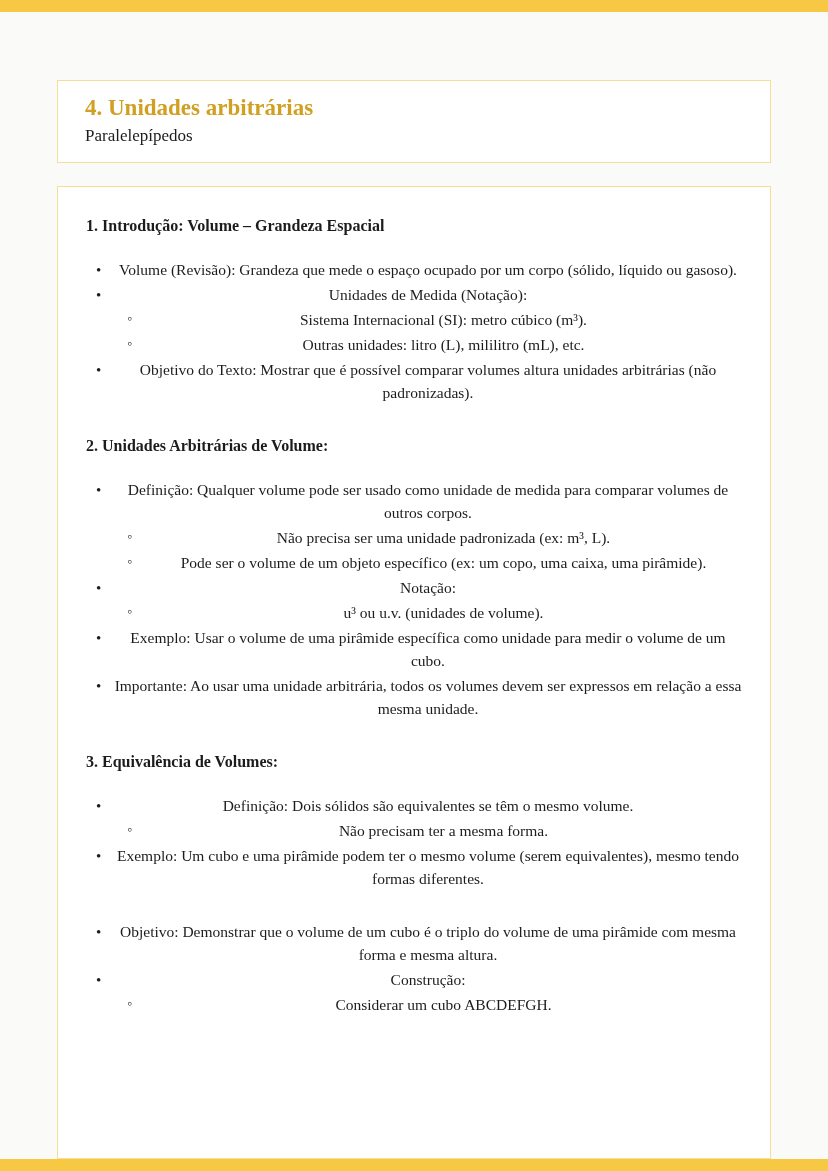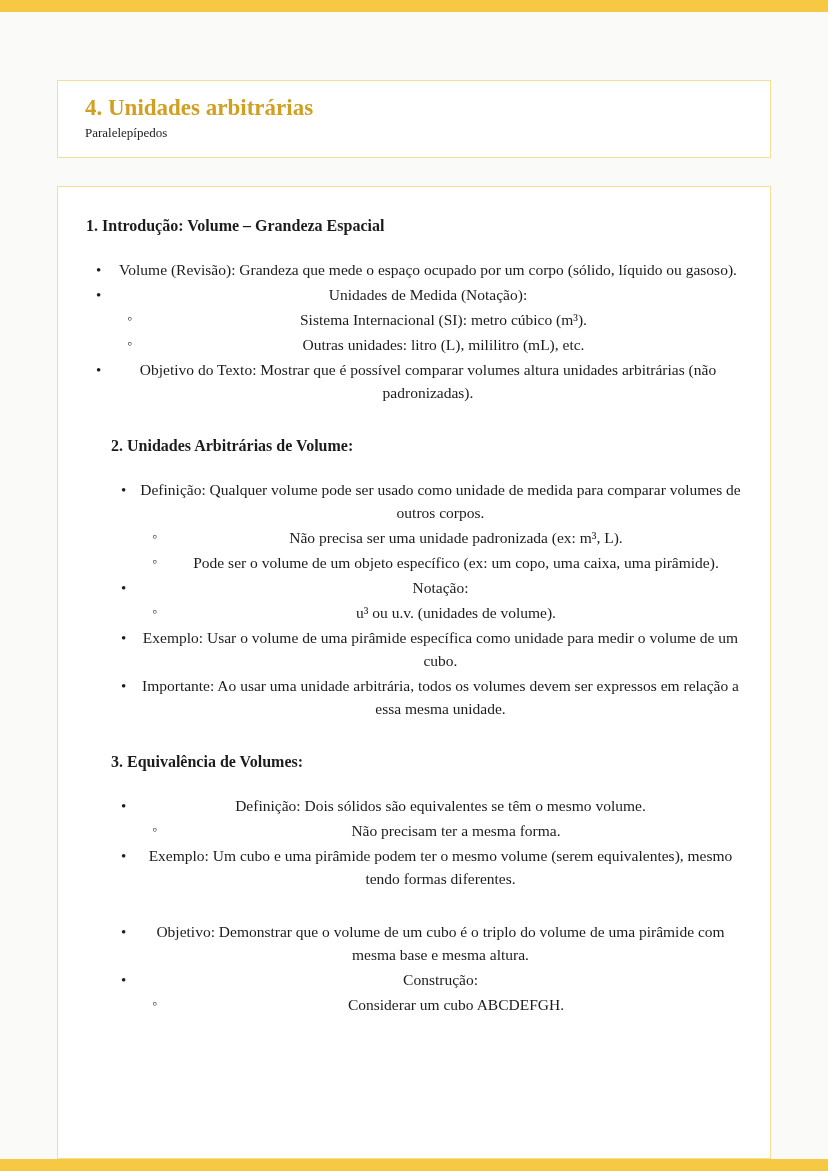--- a/index.html
+++ b/index.html
@@ -35,37 +35,37 @@
     border: 1px solid var(--border-color);
     padding: 13px 18px 15px 27px;
   }
   .page-title {
     font-size: 23px;
     font-weight: bold;
     color: var(--title-color);
     line-height: 1.25;
   }
   .page-subtitle {
-    font-size: 13px;
+    font-size: 17px;
     color: var(--text-color);
     line-height: 1.3;
     margin-top: 2px;
   }
   .content-card {
     position: absolute;
     left: 57px;
     top: 186px;
     width: 714px;
     bottom: 12px;
     background: #FFFFFF;
     border: 1px solid var(--border-color);
     padding: 28px 28px 20px 28px;
     overflow: hidden;
   }
-  .section + .section { margin-top: 30px; margin-left: 25px; }
+  .section + .section { margin-top: 30px; }
   .section-heading {
     font-size: 16px;
     font-weight: bold;
     margin-bottom: 22px;
     line-height: 1.4;
   }
   .item {
     display: flex;
     font-size: 15.5px;
     line-height: 1.48;
@@ -157,21 +157,21 @@
         <span class="text">Não precisam ter a mesma forma.</span>
       </div>
       <div class="item level-1">
         <span class="marker">•</span>
         <span class="text">Exemplo: Um cubo e uma pirâmide podem ter o mesmo volume (serem equivalentes), mesmo tendo formas diferentes.</span>
       </div>
     </div>
     <div class="section">
       <div class="item level-1">
         <span class="marker">•</span>
-        <span class="text">Objetivo: Demonstrar que o volume de um cubo é o triplo do volume de uma pirâmide com mesma base e mesma altura.</span>
+        <span class="text">Objetivo: Demonstrar que o volume de um cubo é o triplo do volume de uma pirâmide com mesma forma e mesma altura.</span>
       </div>
       <div class="item level-1">
         <span class="marker">•</span>
         <span class="text">Construção:</span>
       </div>
       <div class="item level-2">
         <span class="marker">◦</span>
         <span class="text">Considerar um cubo ABCDEFGH.</span>
       </div>
     </div>

